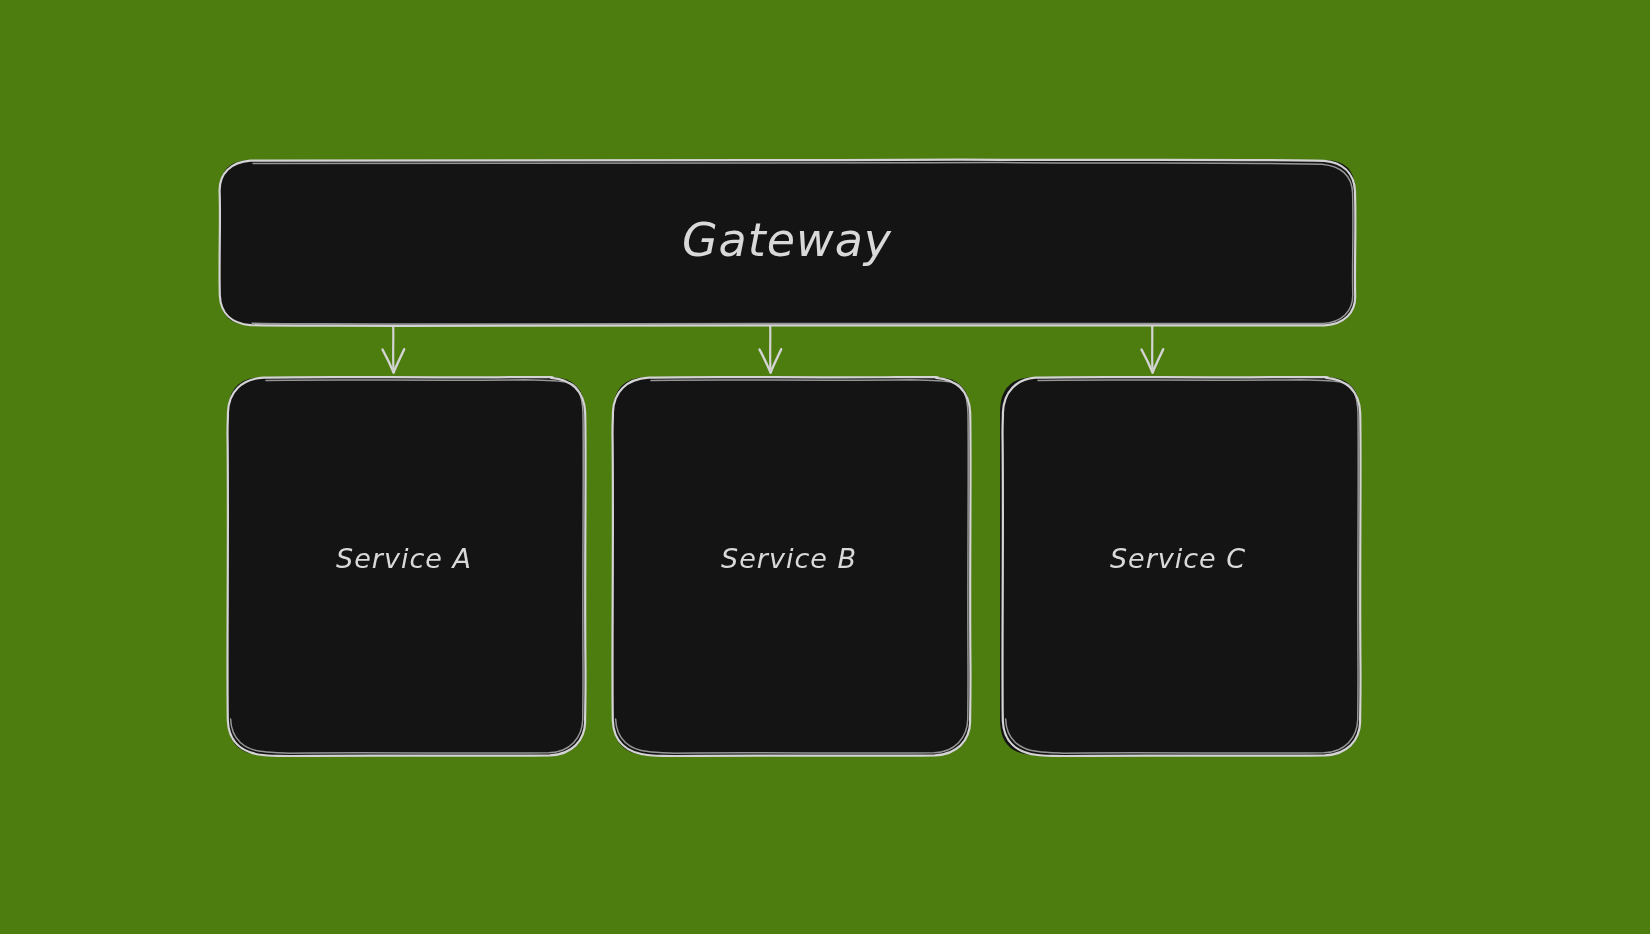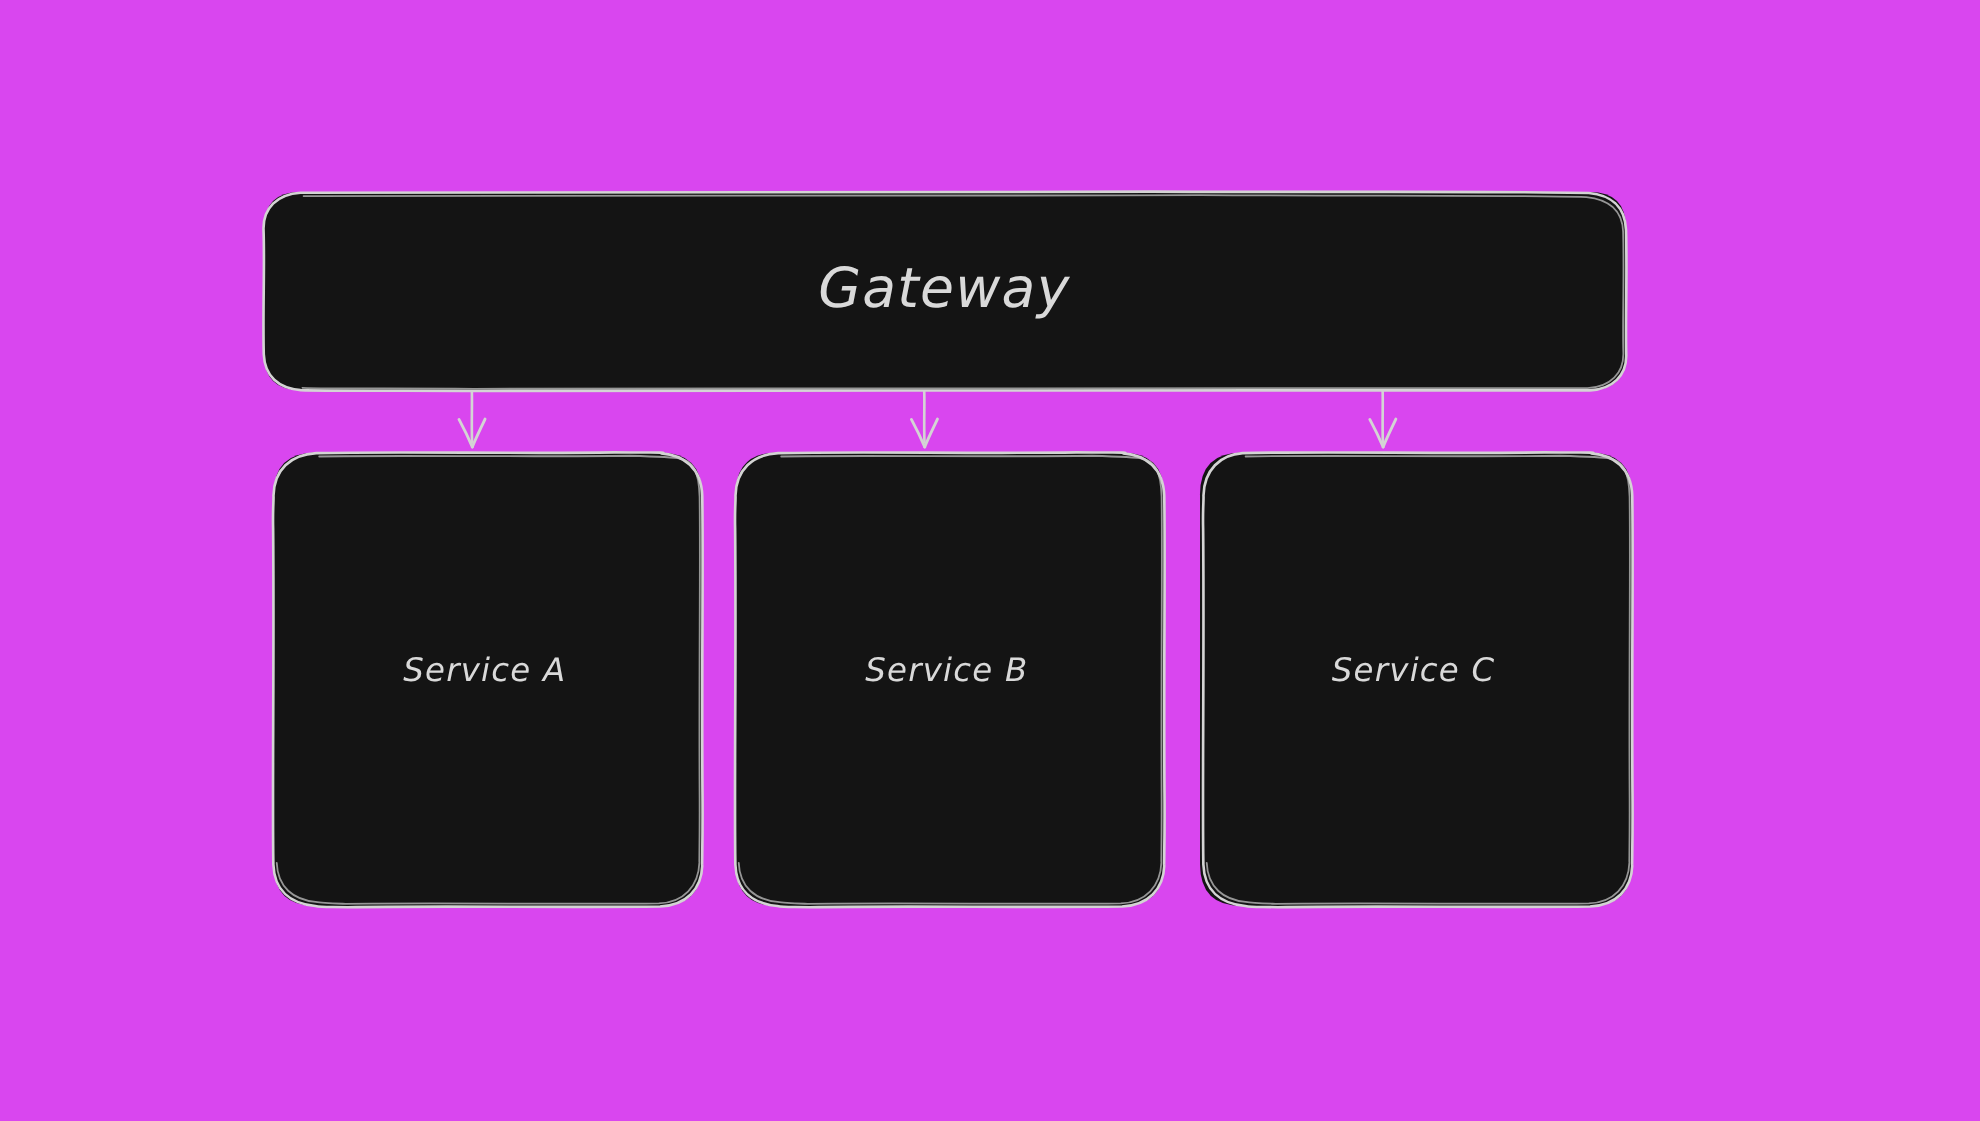--- a/index.html
+++ b/index.html
@@ -75,21 +75,21 @@
     font-weight: 400;
   }
   .label-node {
     font-size: 27px;
     font-weight: 400;
   }
 </style>
 </head>
 <body style="background: rgb(21, 21, 21);">
 
-<div id="canvas-root" style="background: #d946ef;">
+<div id="canvas-root" style="background: #4d7c0f;">
 
   <svg id="diagram-svg" viewBox="0 0 1650 934" xmlns="http://www.w3.org/2000/svg">
 
     <g>
       <path class="node-fill" d="M220,190 Q220,160 250,160 L1325,160 Q1355,160 1355,190 L1355,295 Q1355,325 1325,325 L250,325 Q220,325 220,295 Z"></path>
 
       <path class="sketch-stroke" d="M250.5,160.6 C420,158.8 700,160.9 960,159.7 C1120,160.4 1250,159.2 1324,160.8
                C1342,162.4 1354.2,172 1355,191.5
                C1356.1,230 1354.4,268 1355.2,295.6
                C1355.6,313 1344,324.2 1325,325.3

